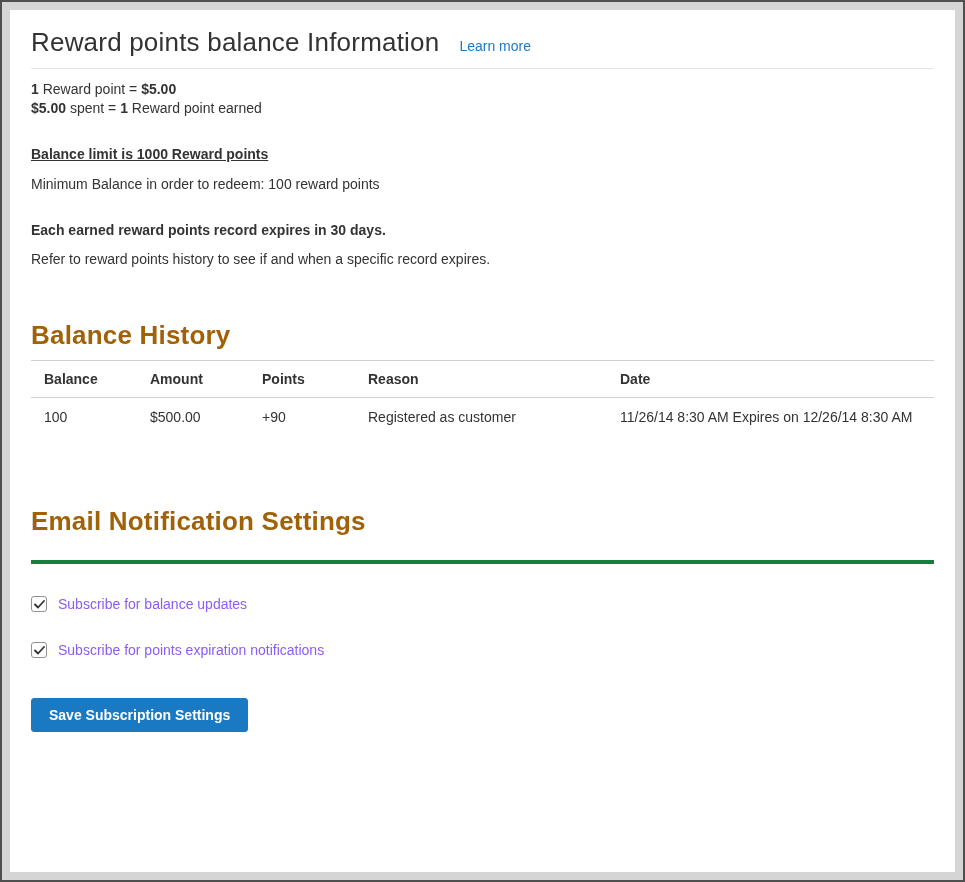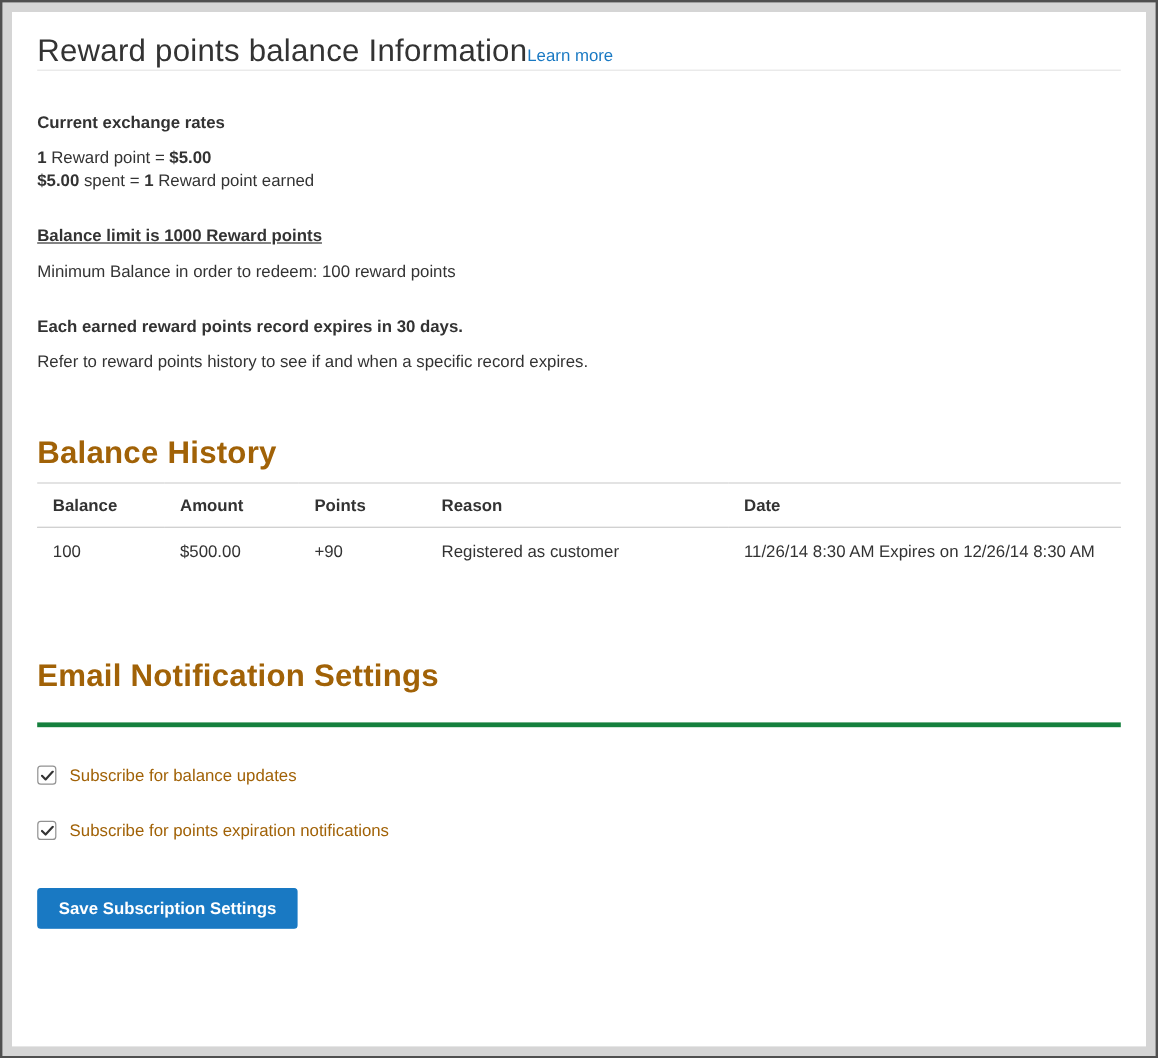--- a/index.html
+++ b/index.html
@@ -21,20 +21,22 @@
     width: 100%;
     height: 100%;
     padding: 16px 21px 0 21px;
     overflow: hidden;
   }
 
   
   .page-header {
     display: flex;
     align-items: baseline;
+    gap: 20px;
+    padding-bottom: 10px;
     border-bottom: 1px solid #e5e5e5;
   }
   h1 {
     font-size: 26px;
     font-weight: 300;
     color: #333;
     line-height: 32px;
     letter-spacing: 0.2px;
   }
   .learn-more {
@@ -131,21 +133,21 @@
     display: inline-flex;
     align-items: center;
     justify-content: center;
     flex: 0 0 auto;
     cursor: pointer;
   }
   .checkbox svg { display: none; }
   .checkbox[data-checked="true"] svg { display: block; }
   .checkbox-label {
     font-size: 14px;
-    color: #a16207;
+    color: #8b5cf6;
     cursor: pointer;
   }
 
   .save-btn {
     margin-top: 40px;
     background: var(--button, #1979c3);
     border: 1px solid var(--button, #1979c3);
     color: #fff;
     font-family: "Liberation Sans", sans-serif;
     font-size: 14px;
@@ -161,21 +163,20 @@
 
 <div class="frame">
   <div class="card">
 
     <div class="page-header">
       <h1>Reward points balance Information</h1>
       <a href="#" class="learn-more">Learn more</a>
     </div>
 
 
-    <h3 class="sub-heading exchange-heading">Current exchange rates</h3>
     <p class="rate-line first"><strong>1</strong><span> Reward point = </span><strong>$5.00</strong></p>
     <p class="rate-line"><strong>$5.00</strong><span> spent = </span><strong>1</strong><span> Reward point earned</span></p>
 
     <h3 class="sub-heading limit-heading">Balance limit is 1000 Reward points</h3>
     <p class="body-line minimum-line">Minimum Balance in order to redeem: 100 reward points</p>
 
     <h3 class="sub-heading expires-heading">Each earned reward points record expires in 30 days.</h3>
     <p class="body-line note-line">Refer to reward points history to see if and when a specific record expires.</p>
 
     <h2 class="history-title">Balance History</h2>

